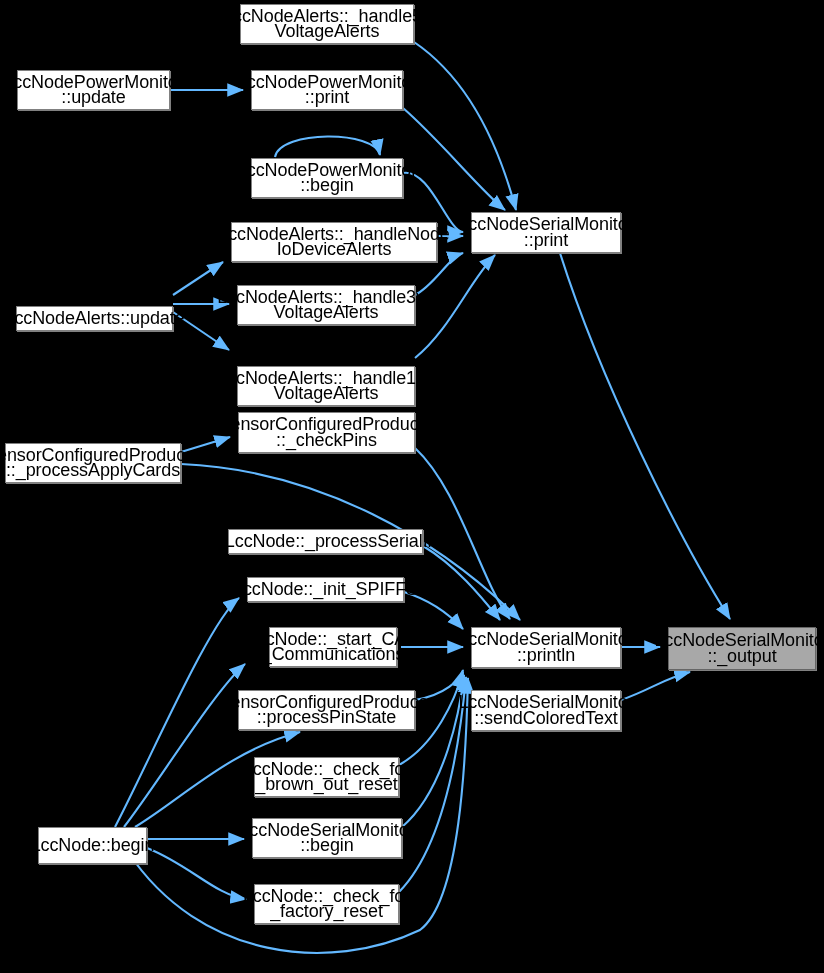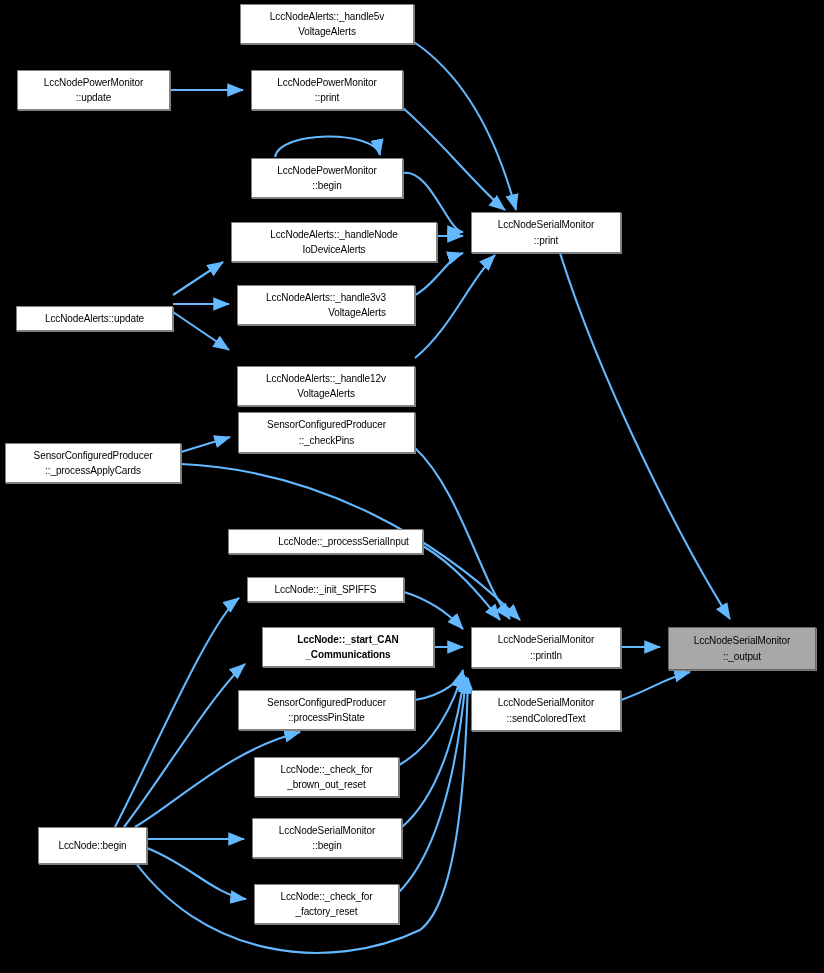--- a/index.html
+++ b/index.html
@@ -30,21 +30,21 @@
     box-sizing: border-box;
     background: #ffffff;
     border: 1px solid #808080;
     box-shadow: 1px 1px 0 0 #808080;
     display: flex;
     align-items: center;
     justify-content: center;
     text-align: center;
     color: #000000;
     font-family: "Liberation Sans", sans-serif;
-    font-size: 10px;
+    font-size: 18px;
     line-height: 15.5px;
     letter-spacing: -0.1px;
     white-space: pre-line;
     z-index: 5;
   }
   .node.highlight {
     background: #a8a8a8;
     border: 1px solid #666666;
   }
   .node-label {
@@ -102,31 +102,31 @@
 ::update</span></div>
       <div class="node" id="n2" style="left: 251px; top: 70px; width: 152px; height: 40px;"><span class="node-label">LccNodePowerMonitor
 ::print</span></div>
       <div class="node" id="n3" style="left: 251px; top: 158px; width: 152px; height: 40px;"><span class="node-label">LccNodePowerMonitor
 ::begin</span></div>
       <div class="node" id="n4" style="left: 231px; top: 222px; width: 206px; height: 40px;"><span class="node-label">LccNodeAlerts::_handleNode
 IoDeviceAlerts</span></div>
       <div class="node" id="n5" style="left: 471px; top: 212px; width: 150px; height: 41px;"><span class="node-label">LccNodeSerialMonitor
 ::print</span></div>
       <div class="node" id="n6" style="left: 16px; top: 292px; width: 157px; height: 25px; margin-top: 14px;"><span class="node-label">LccNodeAlerts::update</span></div>
-      <div class="node" id="n7" style="left: 237px; top: 285px; width: 178px; height: 40px; text-align: right;"><span class="node-label">LccNodeAlerts::_handle3v3
+      <div class="node" id="n7" style="left: 237px; top: 285px; width: 178px; height: 40px;"><span class="node-label">LccNodeAlerts::_handle3v3
 VoltageAlerts</span></div>
       <div class="node" id="n8" style="left: 237px; top: 350px; width: 178px; height: 40px; margin-top: 16px;"><span class="node-label">LccNodeAlerts::_handle12v
 VoltageAlerts</span></div>
       <div class="node" id="n9" style="left: 238px; top: 412px; width: 177px; height: 41px;"><span class="node-label">SensorConfiguredProducer
 ::_checkPins</span></div>
       <div class="node" id="n10" style="left: 5px; top: 443px; width: 176px; height: 40px;"><span class="node-label">SensorConfiguredProducer
 ::_processApplyCards</span></div>
       <div class="node" id="n11" style="left: 228px; top: 529px; width: 195px; height: 25px; padding-left: 36px;"><span class="node-label">LccNode::_processSerialInput</span></div>
       <div class="node" id="n12" style="left: 247px; top: 577px; width: 157px; height: 25px;"><span class="node-label">LccNode::_init_SPIFFS</span></div>
-      <div class="node" id="n13" style="left: 262px; top: 627px; width: 172px; height: 40px; font-weight: bold;"><span class="node-label">LccNode::_start_CAN
+      <div class="node" id="n13" style="left: 269px; top: 627px; width: 128px; height: 40px;"><span class="node-label">LccNode::_start_CAN
 _Communications</span></div>
       <div class="node" id="n14" style="left: 471px; top: 627px; width: 150px; height: 41px;"><span class="node-label">LccNodeSerialMonitor
 ::println</span></div>
       <div class="node highlight" id="n15" style="left: 668px; top: 627px; width: 148px; height: 43px;"><span class="node-label">LccNodeSerialMonitor
 ::_output</span></div>
       <div class="node" id="n16" style="left: 238px; top: 690px; width: 177px; height: 40px;"><span class="node-label">SensorConfiguredProducer
 ::processPinState</span></div>
       <div class="node" id="n17" style="left: 471px; top: 690px; width: 150px; height: 41px;"><span class="node-label">LccNodeSerialMonitor
 ::sendColoredText</span></div>
       <div class="node" id="n18" style="left: 254px; top: 757px; width: 145px; height: 40px;"><span class="node-label">LccNode::_check_for

